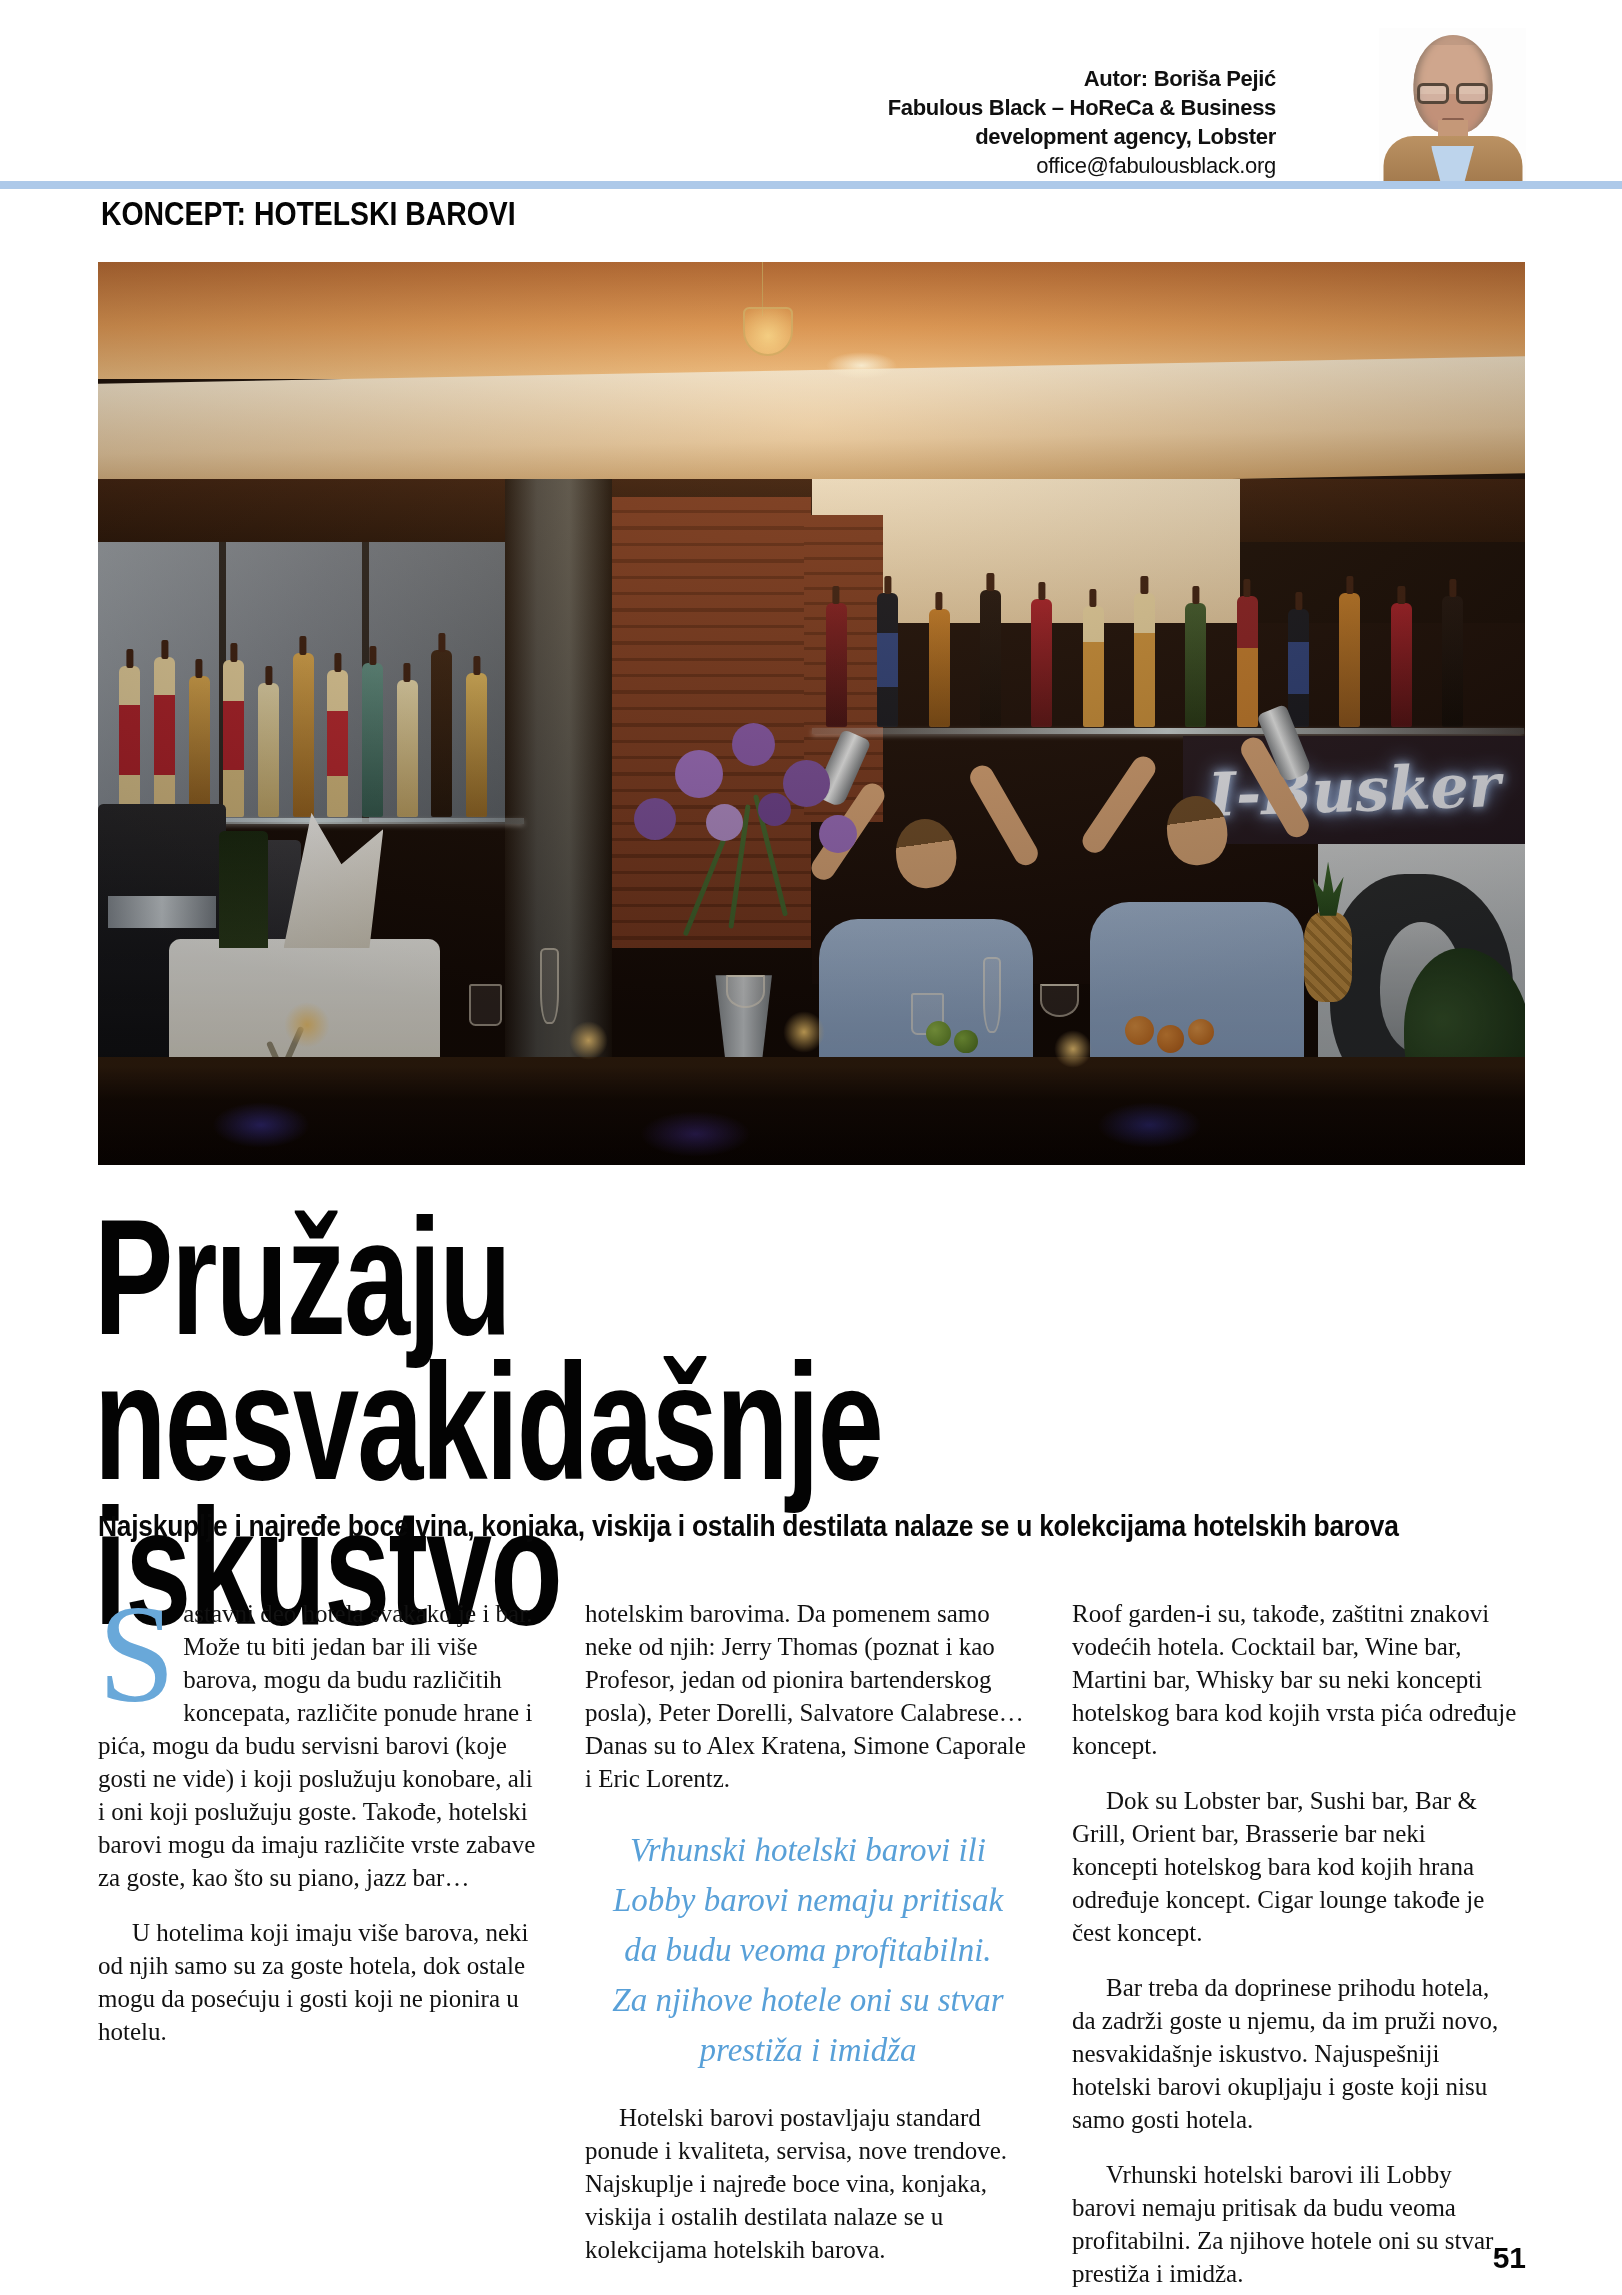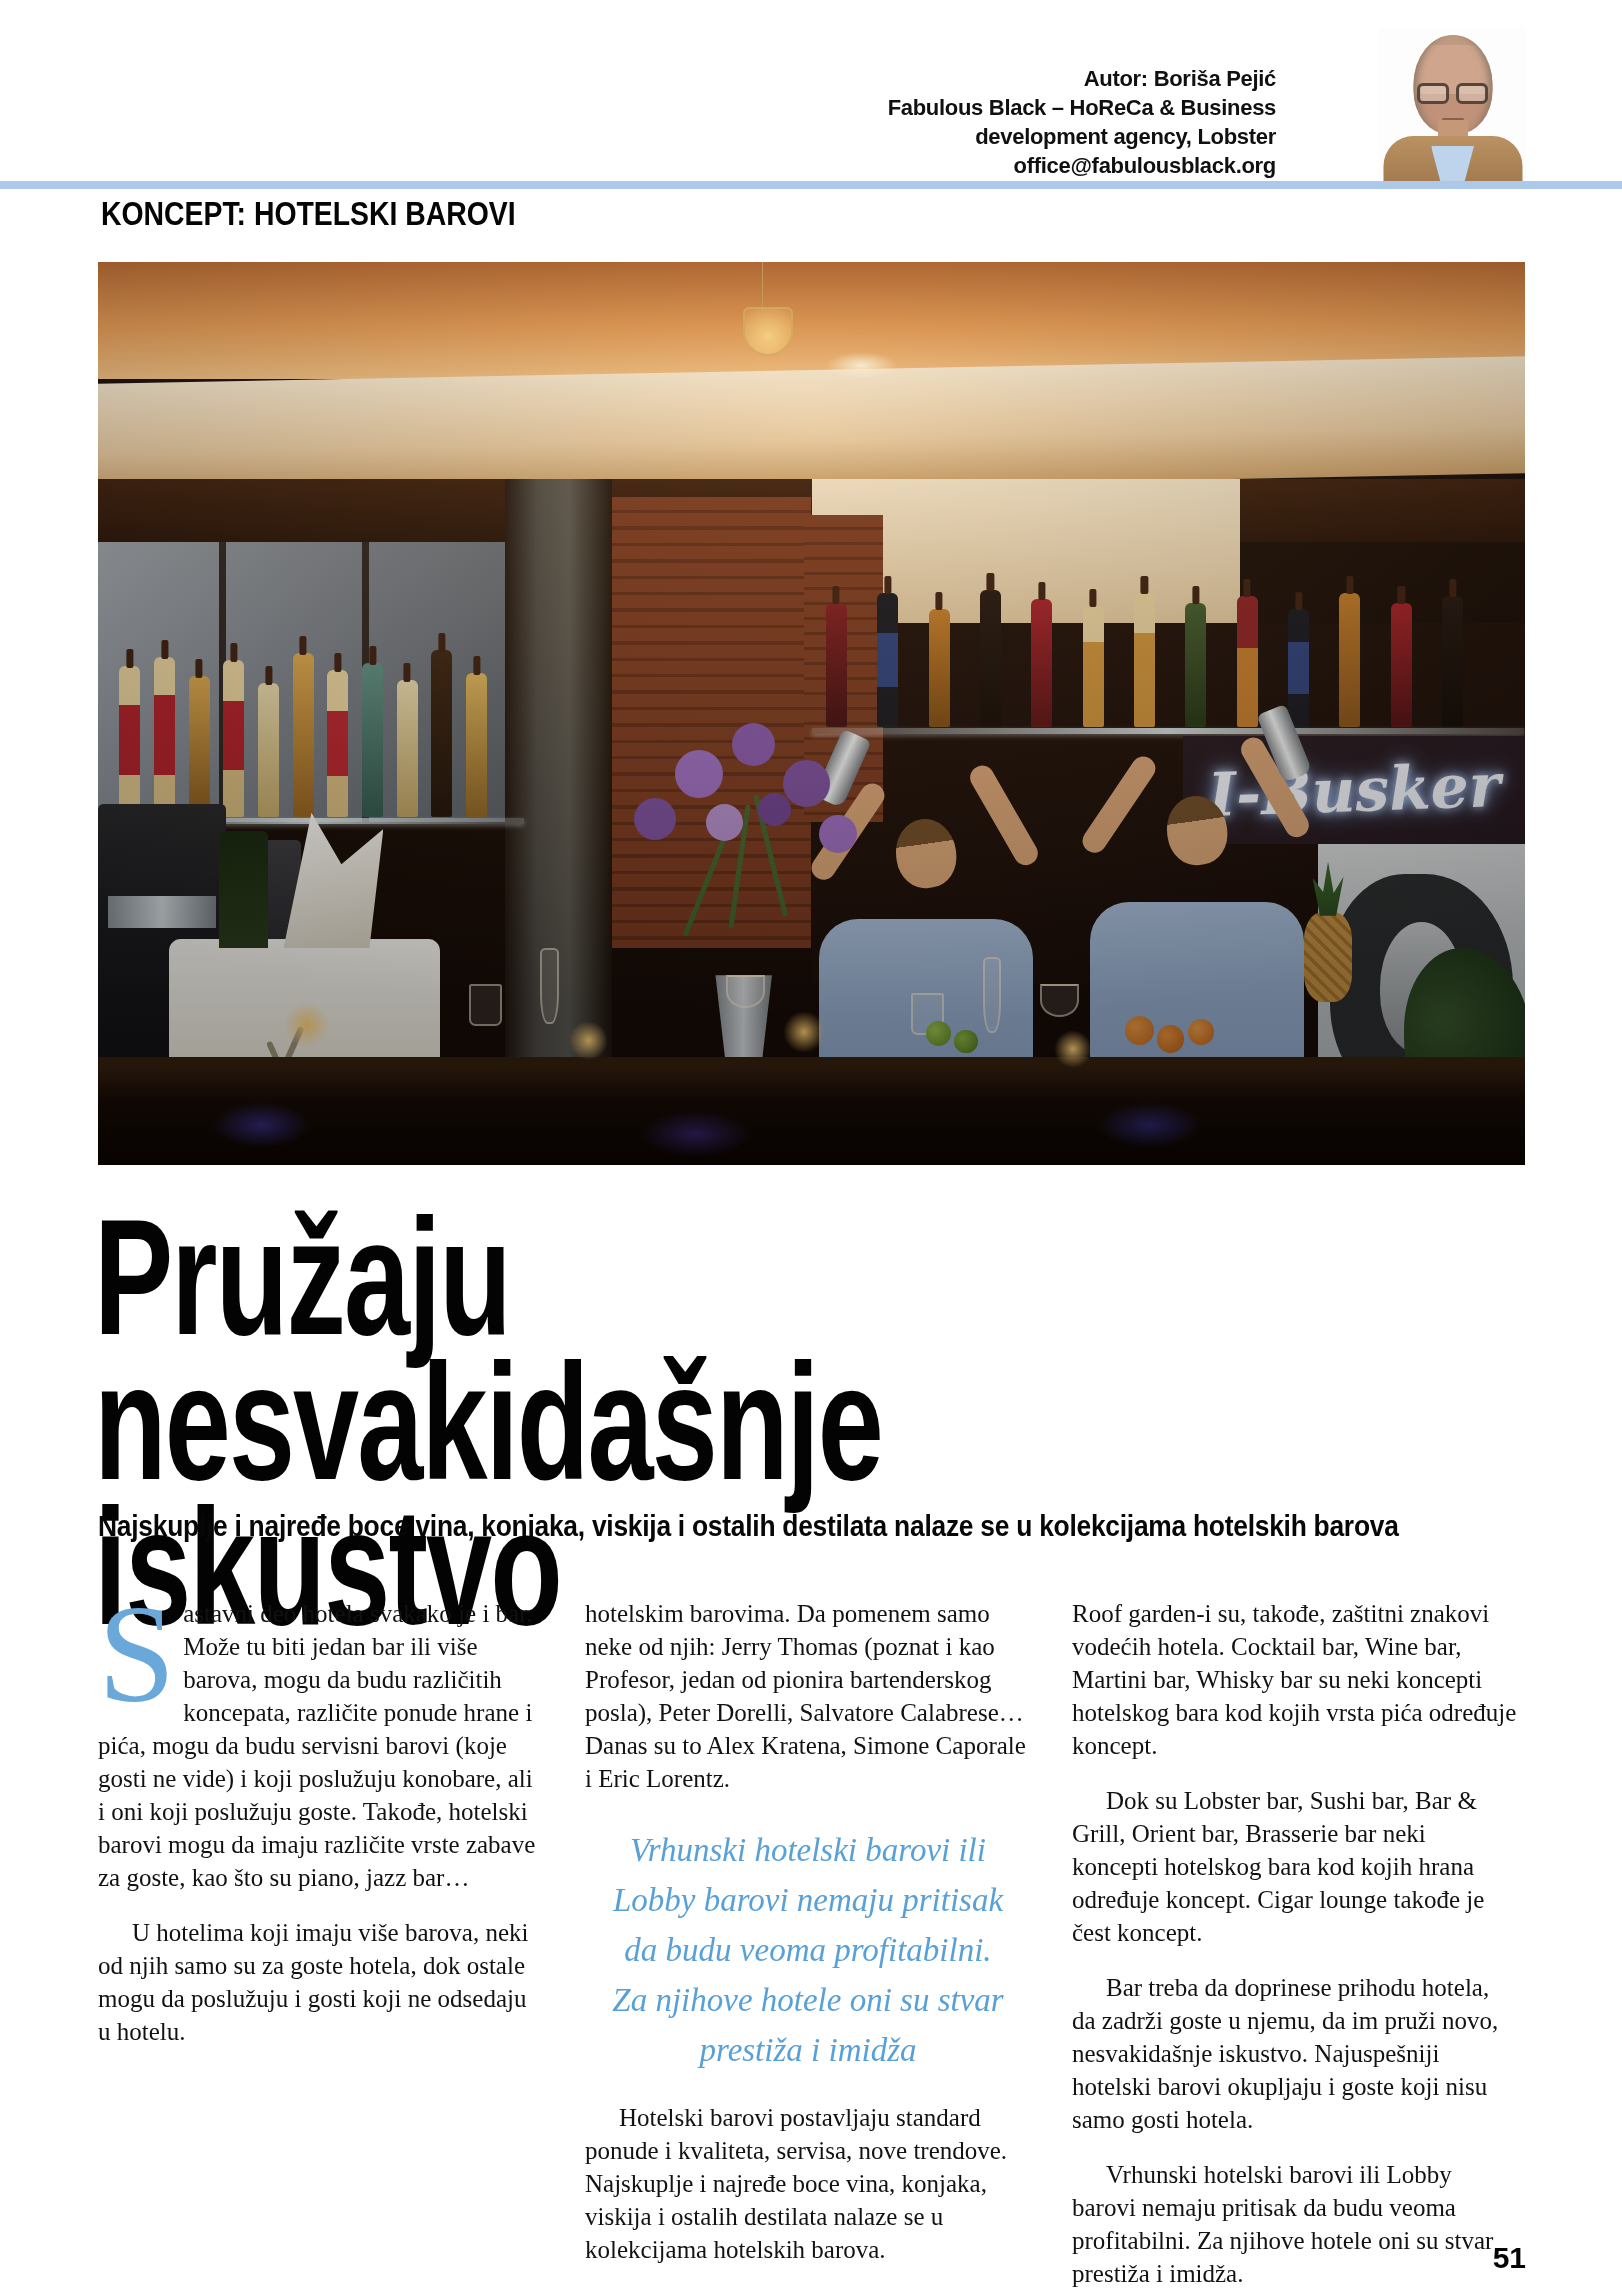--- a/index.html
+++ b/index.html
@@ -1,20 +1,20 @@
 <!DOCTYPE html>
 <html style="font-size:10.5px"><head>
 <meta charset="utf-8">
 <style>
   html,body{margin:0;padding:0;background:#9a9a9a;}
   .page{position:relative;width:1623px;height:2295px;margin:0 auto;background:#ffffff;overflow:hidden;font-family:"Liberation Sans",sans-serif;color:#000;}
 
   
   .author-block{position:absolute;top:64px;right:347px;text-align:right;font-size:22px;line-height:29px;font-weight:bold;letter-spacing:-0.3px;color:#101010;}
-  .author-block .light{font-weight:bold;}
+  .author-block .light{font-weight:normal;}
   .portrait{position:absolute;left:1379px;top:27.5px;width:147px;height:155px;background:#fdfdfd;overflow:hidden;}
   .p-head{position:absolute;left:50%;top:7.9px;transform:translateX(-50%);width:79px;height:99px;border-radius:50% 50% 44% 44%;
     background:linear-gradient(180deg,#c09a83 0 10%,#cfa68d 10% 60%,#c29179 60%);
     box-shadow:inset 10.5px 0 7.9px -6.5px #93викt;box-shadow:inset 10.5px 0 7.9px -6.5px #937b6a, inset -10.5px 0 7.9px -6.5px #937b6a;}
   .p-glasses{position:absolute;left:50%;top:55px;transform:translateX(-50%);display:flex;gap:7.9px;}
   .p-lens{width:26px;height:15.7px;border:3.3px solid #564639;border-radius:5.9px;background:rgba(240,238,235,.35);}
   .p-mouth{position:absolute;left:50%;top:90px;transform:translateX(-50%);width:22px;height:3.3px;background:#8a5f4e;border-radius:2px;}
   .p-neck{position:absolute;left:50%;bottom:41px;transform:translateX(-50%);width:30px;height:22px;background:#c59878;}
   .p-jacket{position:absolute;left:50%;bottom:-3.9px;transform:translateX(-50%);width:139px;height:50px;border-radius:30px 30px 0 0;background:linear-gradient(180deg,#bb9263,#a2794c);}
   .p-shirt{position:absolute;left:50%;bottom:-2.6px;transform:translateX(-50%);width:43px;height:39px;background:#bdd4ec;clip-path:polygon(0 0,100% 0,76% 100%,24% 100%);}
@@ -249,21 +249,21 @@
     <div class="glow" style="left:70%;top:93%;width:105px;height:46px;background:radial-gradient(ellipse,rgba(80,80,250,.4),rgba(0,0,40,0) 70%);"></div>
     <div class="ph ph-vignette"></div>
   </div>
 
   <div class="headline">Pružaju nesvakidašnje
 iskustvo</div>
   <div class="subtitle">Najskuplje i najređe boce vina, konjaka, viskija i ostalih destilata nalaze se u kolekcijama hotelskih barova</div>
 
   <div class="col col-1">
     <p><span class="dropcap">S</span><span>astavni deo hotela svakako je i bar. Može tu biti jedan bar ili više barova, mogu da budu različitih koncepata, različite ponude hrane i pića, mogu da budu servisni barovi (koje gosti ne vide) i koji poslužuju konobare, ali i oni koji poslužuju goste. Takođe, hotelski barovi mogu da imaju različite vrste zabave za goste, kao što su piano, jazz bar…</span></p>
-    <p>U hotelima koji imaju više barova, neki od njih samo su za goste hotela, dok ostale mogu da poslužuju i gosti koji ne odsedaju u hotelu.</p>
+    <p>U hotelima koji imaju više barova, neki od njih samo su za goste hotela, dok ostale mogu da posećuju i gosti koji ne pionira u hotelu.</p>
   </div>
 
   <div class="col col-2">
     <p class="no-indent">hotelskim barovima. Da pomenem samo neke od njih: Jerry Thomas (poznat i kao Profesor, jedan od pionira bartenderskog posla), Peter Dorelli, Salvatore Calabrese… Danas su to Alex Kratena, Simone Caporale i Eric Lorentz.</p>
     <div class="pullquote">Vrhunski hotelski barovi ili
 Lobby barovi nemaju pritisak
 da budu veoma profitabilni.
 Za njihove hotele oni su stvar
 prestiža i imidža</div>
     <p class="no-indent" style="text-indent:34px;">Hotelski barovi postavljaju standard ponude i kvaliteta, servisa, nove trendove. Najskuplje i najređe boce vina, konjaka, viskija i ostalih destilata nalaze se u kolekcijama hotelskih barova.</p>

